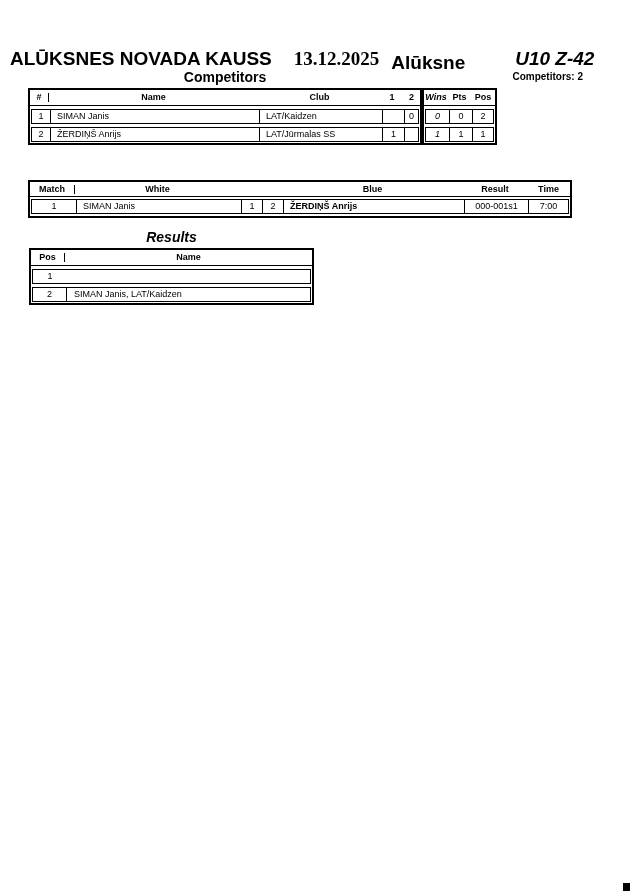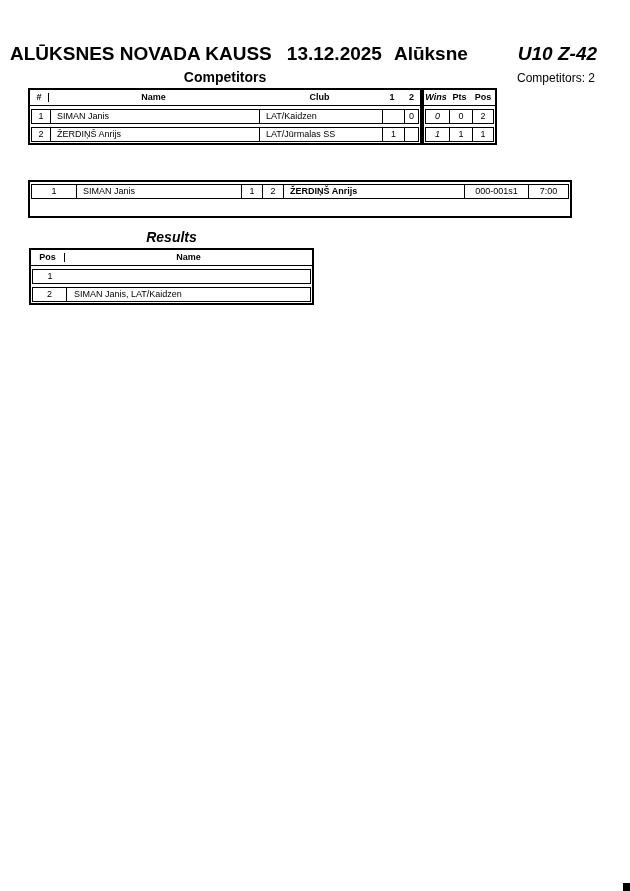--- a/index.html
+++ b/index.html
@@ -7,34 +7,34 @@
     position:relative; width:630px; height:891px; background:#fff;
     font-family:"Liberation Sans", "DejaVu Sans", sans-serif; color:#000;
     overflow:hidden;
   }
   
   .title-row {
     position:absolute; left:10px; top:44px; width:612px;
     display:flex; align-items:center; white-space:nowrap;
     font-weight:bold; font-size:19px; line-height:1.1;
   }
-  .title-date { margin-left:15px; }
-  .title-city { margin-left:12px; }
+  .title-date { margin-left:22px;font-family:Liberation Serif, serif; }
+  .title-city { margin-left:12px;margin-top:9px; }
   .title-cat  { margin-left:50px;font-style:italic; }
 
   .section-heading {
     position:absolute; font-size:14px; font-weight:bold; text-align:center;
     line-height:1.1;
   }
   .heading-competitors { left:28px; top:70px; width:394px; }
   .heading-matches     { left:28px; top:159px; width:544px; }
   .heading-results     { left:29px; top:230px; width:285px;font-style:italic; }
 
   .competitors-count {
-    position:absolute; top:71px; right:35px; font-size:12px; font-weight:normal;
+    position:absolute; top:71px; right:47px; font-size:10px; font-weight:bold;
   }
 
   
   .jtable { position:absolute; border:2px solid #000; box-sizing:border-box; background:#fff; }
   .jheader {
     display:flex; align-items:center; height:16px; box-sizing:border-box;
     border-bottom:1px solid #000; font-weight:bold; font-size:9px;
   }
   .jbody { padding:3px 0 1px 0; }
   .jrow {
@@ -146,20 +146,28 @@
       <div class="jrow">
         <div class="jcell s-wins">1</div>
         <div class="jcell s-pts">1</div>
         <div class="jcell s-pos">1</div>
       </div>
     </div>
   </div>
 
 
   <div class="jtable t-matches">
+    <div class="jheader">
+      <div class="hcell hline m-match">Match</div>
+      <div class="hcell m-white">White</div>
+      <div class="hcell m-sp"></div>
+      <div class="hcell m-blue">Blue</div>
+      <div class="hcell m-result">Result</div>
+      <div class="hcell m-time">Time</div>
+    </div>
     <div class="jbody">
       <div class="jrow">
         <div class="jcell m-match">1</div>
         <div class="jcell left m-white">SIMAN Janis</div>
         <div class="jcell m-n1">1</div>
         <div class="jcell m-n2">2</div>
         <div class="jcell left m-blue bold">ŽERDIŅŠ Anrijs</div>
         <div class="jcell m-result">000-001s1</div>
         <div class="jcell m-time">7:00</div>
       </div>

